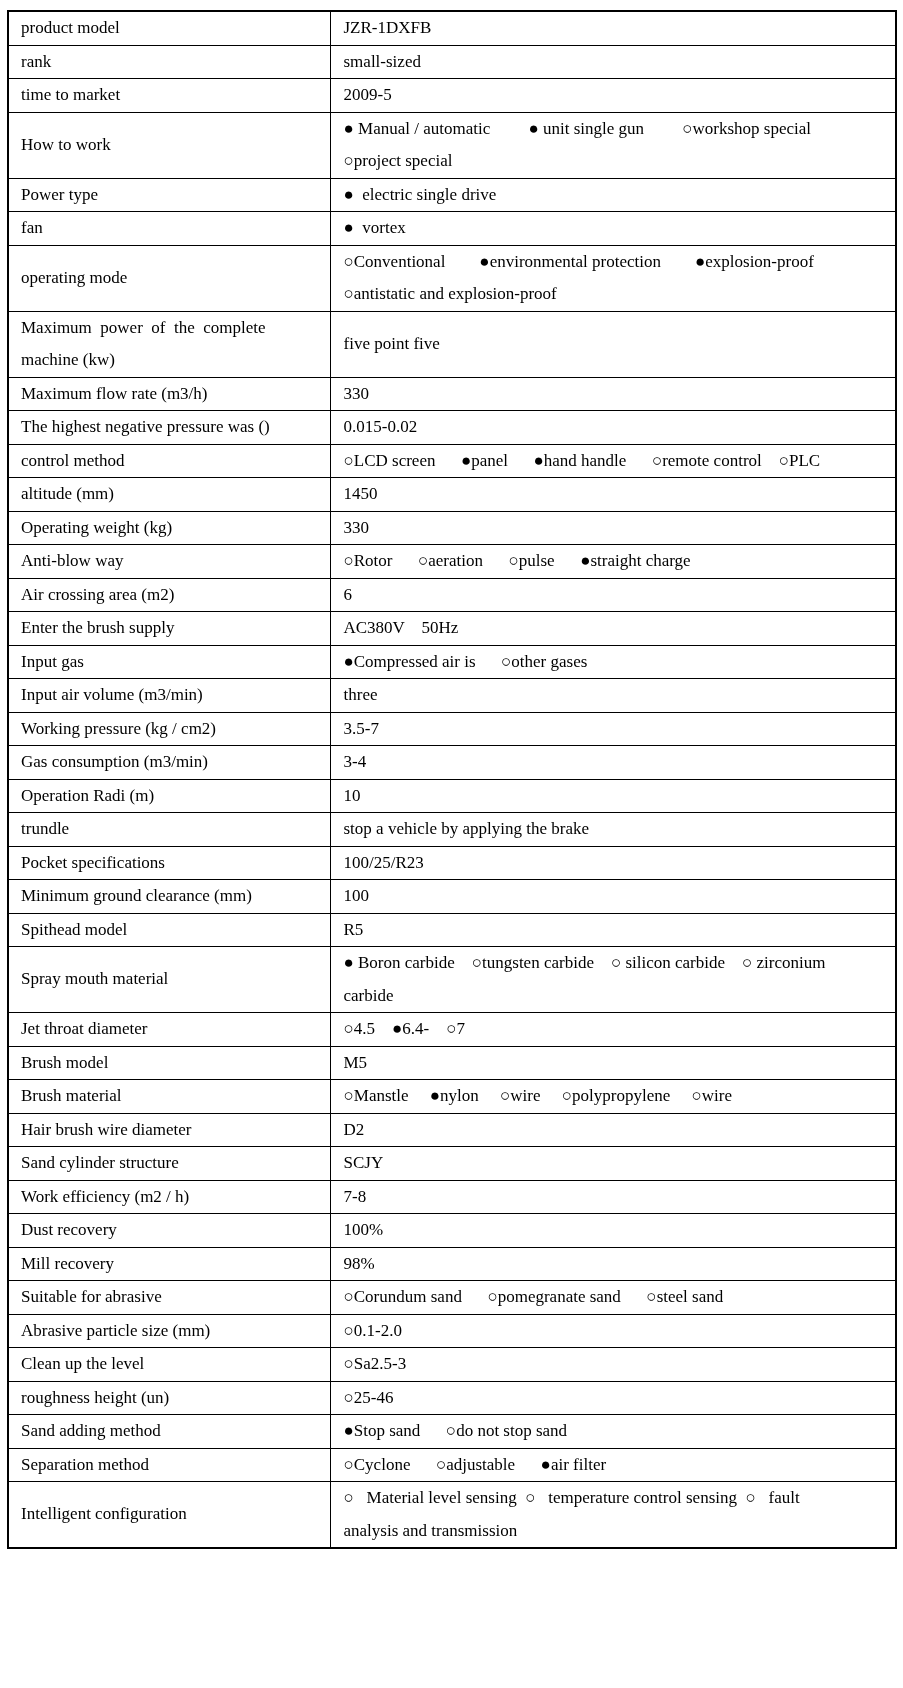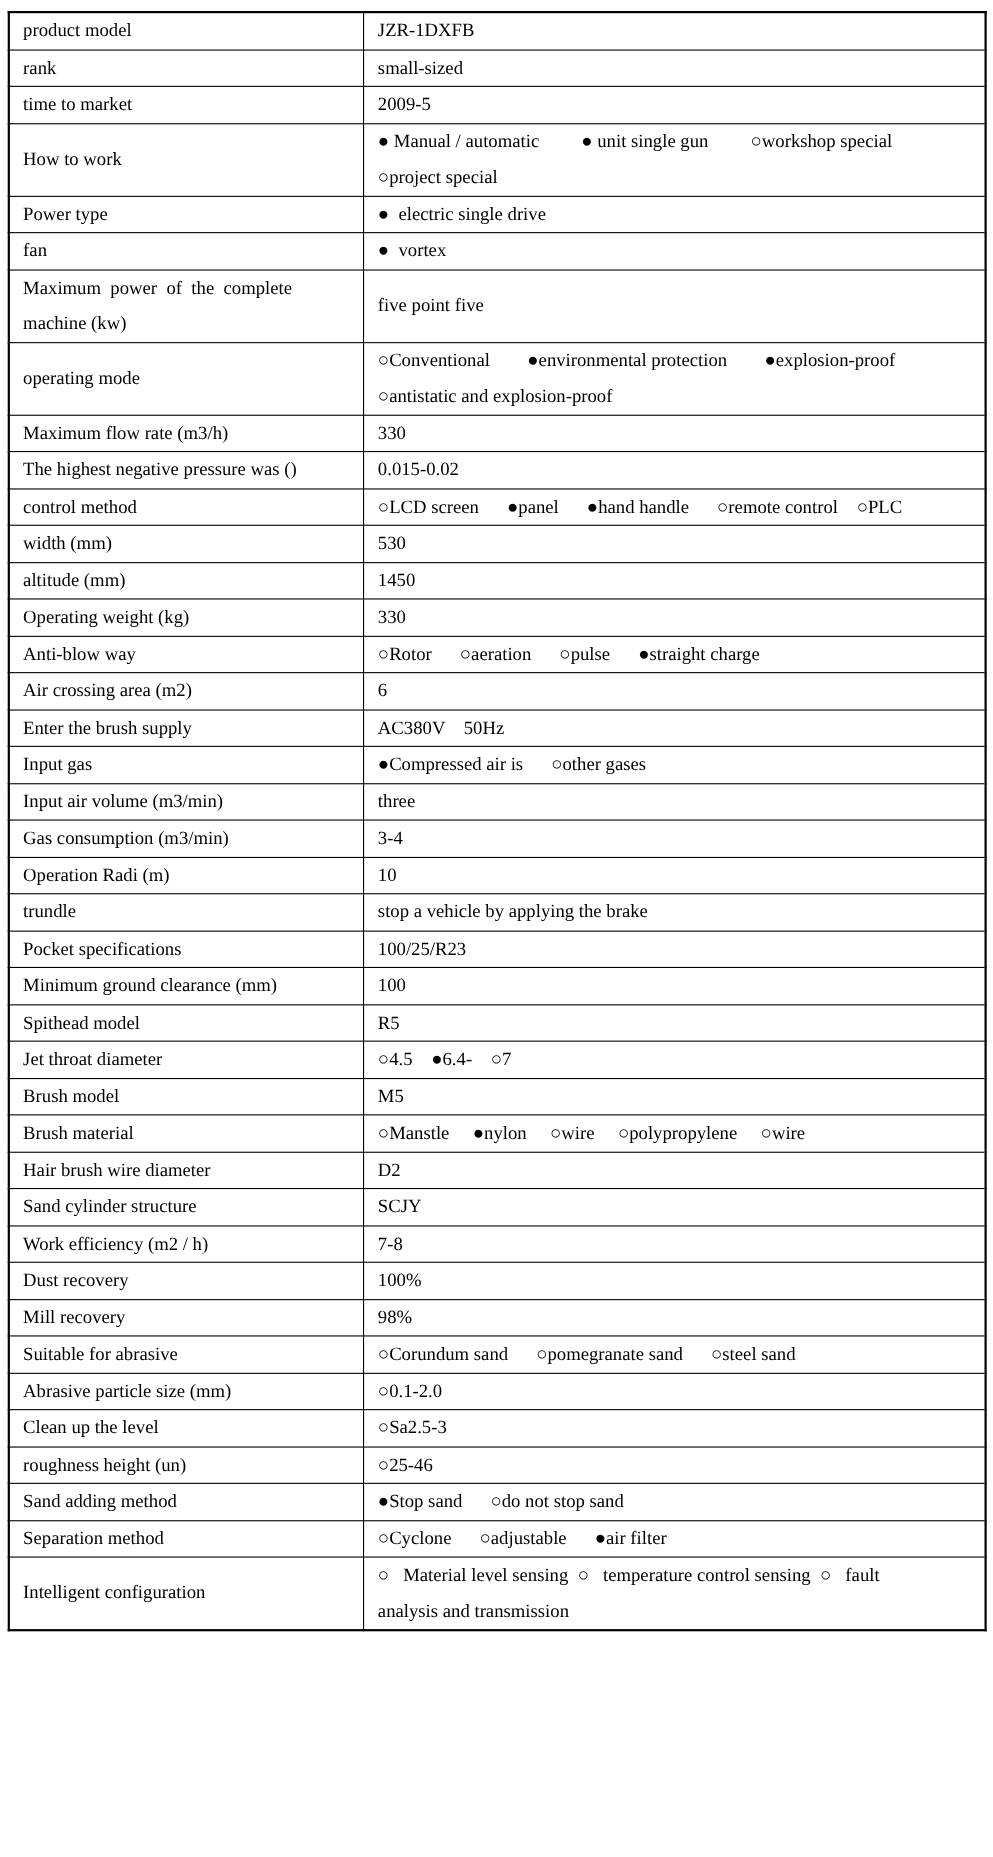--- a/index.html
+++ b/index.html
@@ -69,46 +69,42 @@
         </tr>
         <tr>
           <td class="label-cell">Power type</td>
           <td class="value-cell">●  electric single drive</td>
         </tr>
         <tr>
           <td class="label-cell">fan</td>
           <td class="value-cell">●  vortex</td>
         </tr>
         <tr>
+          <td class="label-cell">operating mode</td>
+          <td class="value-cell">○Conventional        ●environmental protection        ●explosion-proof
+○antistatic and explosion-proof</td>
+        </tr>
+        <tr>
           <td class="label-cell">Maximum  power  of  the  complete
 machine (kw)</td>
           <td class="value-cell">five point five</td>
         </tr>
         <tr>
-          <td class="label-cell">operating mode</td>
-          <td class="value-cell">○Conventional        ●environmental protection        ●explosion-proof
-○antistatic and explosion-proof</td>
-        </tr>
-        <tr>
           <td class="label-cell">Maximum flow rate (m3/h)</td>
           <td class="value-cell">330</td>
         </tr>
         <tr>
           <td class="label-cell">The highest negative pressure was ()</td>
           <td class="value-cell">0.015-0.02</td>
         </tr>
         <tr>
           <td class="label-cell">control method</td>
           <td class="value-cell">○LCD screen      ●panel      ●hand handle      ○remote control    ○PLC</td>
         </tr>
         <tr>
-          <td class="label-cell">width (mm)</td>
-          <td class="value-cell">530</td>
-        </tr>
-        <tr>
           <td class="label-cell">altitude (mm)</td>
           <td class="value-cell">1450</td>
         </tr>
         <tr>
           <td class="label-cell">Operating weight (kg)</td>
           <td class="value-cell">330</td>
         </tr>
         <tr>
           <td class="label-cell">Anti-blow way</td>
           <td class="value-cell">○Rotor      ○aeration      ○pulse      ●straight charge</td>
@@ -123,20 +119,24 @@
         </tr>
         <tr>
           <td class="label-cell">Input gas</td>
           <td class="value-cell">●Compressed air is      ○other gases</td>
         </tr>
         <tr>
           <td class="label-cell">Input air volume (m3/min)</td>
           <td class="value-cell">three</td>
         </tr>
         <tr>
+          <td class="label-cell">Working pressure (kg / cm2)</td>
+          <td class="value-cell">3.5-7</td>
+        </tr>
+        <tr>
           <td class="label-cell">Gas consumption (m3/min)</td>
           <td class="value-cell">3-4</td>
         </tr>
         <tr>
           <td class="label-cell">Operation Radi (m)</td>
           <td class="value-cell">10</td>
         </tr>
         <tr>
           <td class="label-cell">trundle</td>
           <td class="value-cell">stop a vehicle by applying the brake</td>
@@ -145,20 +145,25 @@
           <td class="label-cell">Pocket specifications</td>
           <td class="value-cell">100/25/R23</td>
         </tr>
         <tr>
           <td class="label-cell">Minimum ground clearance (mm)</td>
           <td class="value-cell">100</td>
         </tr>
         <tr>
           <td class="label-cell">Spithead model</td>
           <td class="value-cell">R5</td>
+        </tr>
+        <tr>
+          <td class="label-cell">Spray mouth material</td>
+          <td class="value-cell">● Boron carbide    ○tungsten carbide    ○ silicon carbide    ○ zirconium
+carbide</td>
         </tr>
         <tr>
           <td class="label-cell">Jet throat diameter</td>
           <td class="value-cell">○4.5    ●6.4-    ○7</td>
         </tr>
         <tr>
           <td class="label-cell">Brush model</td>
           <td class="value-cell">M5</td>
         </tr>
         <tr>

